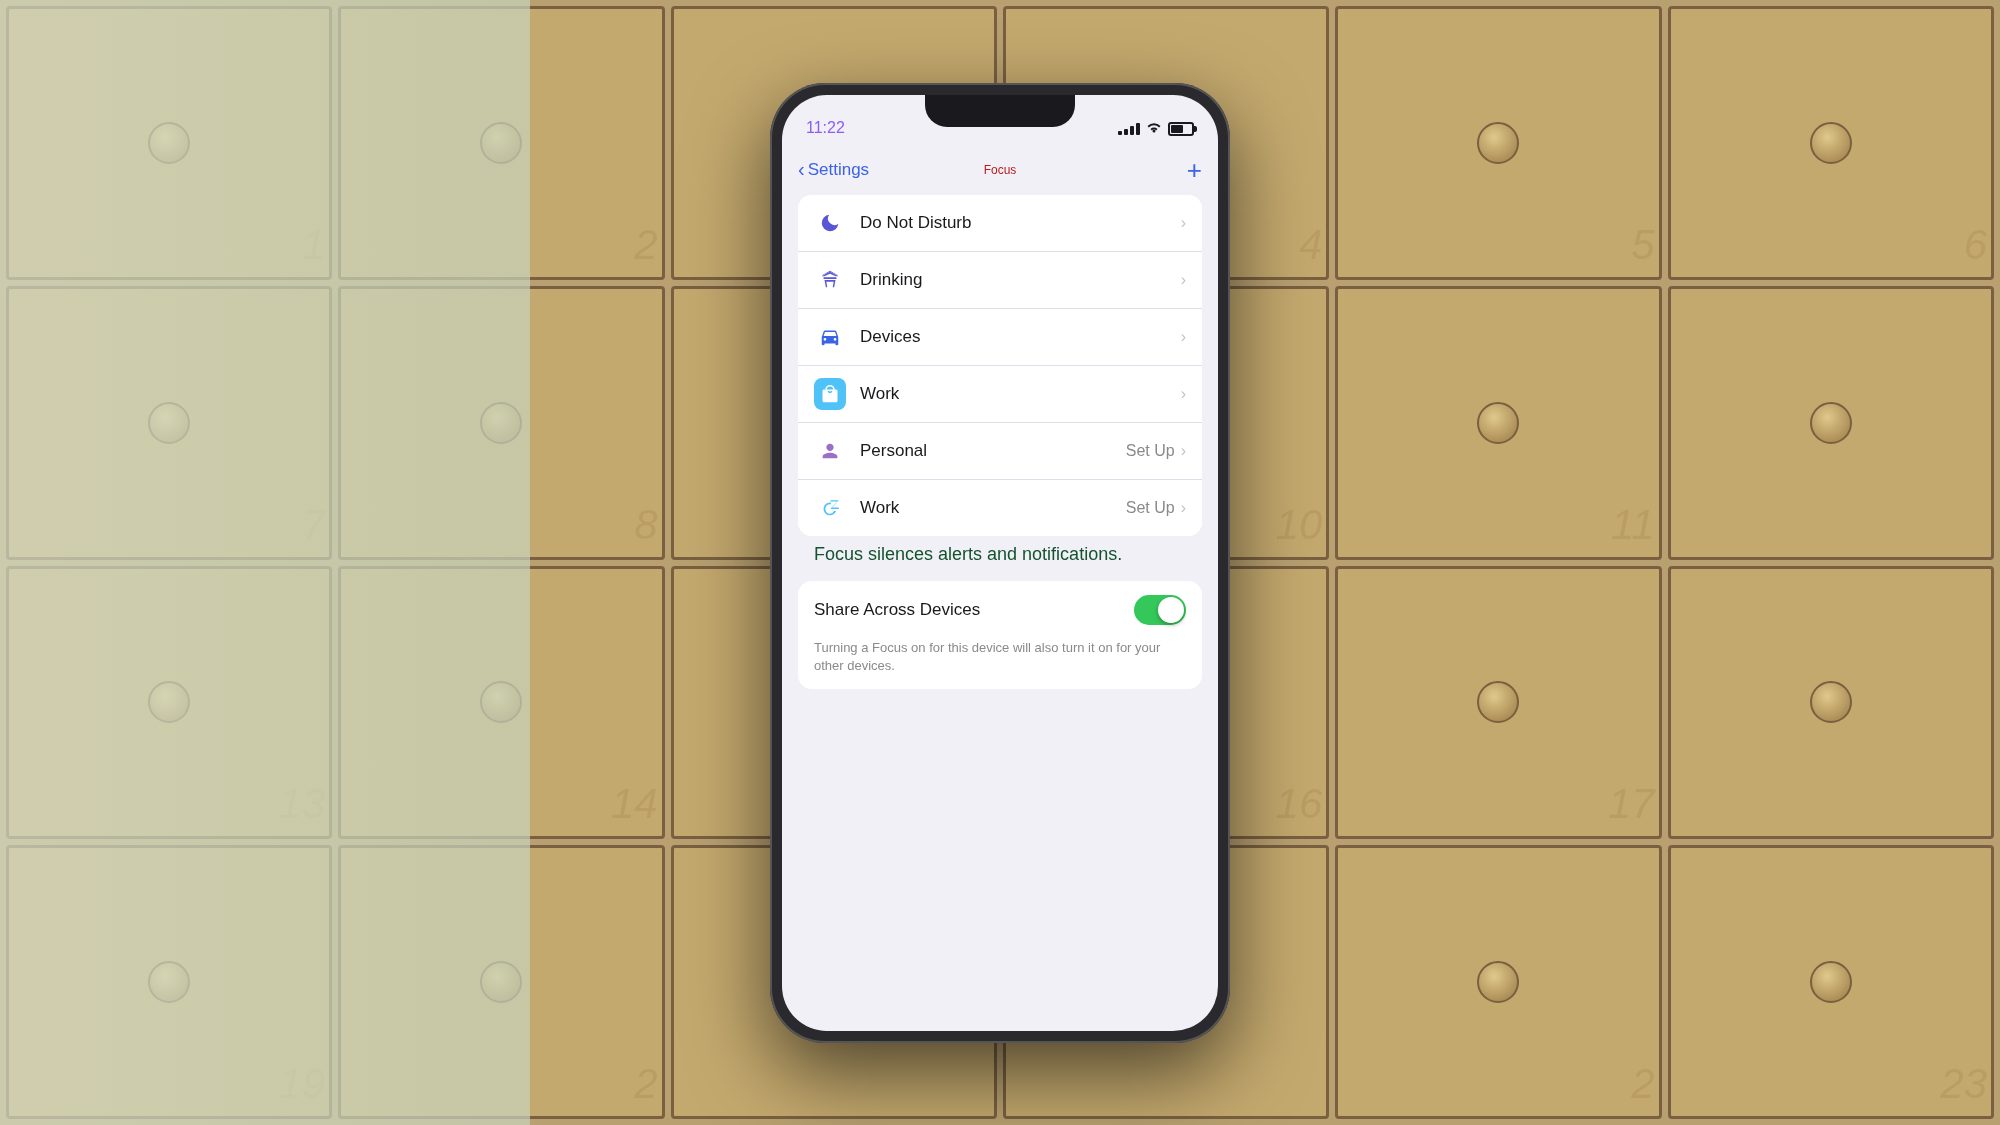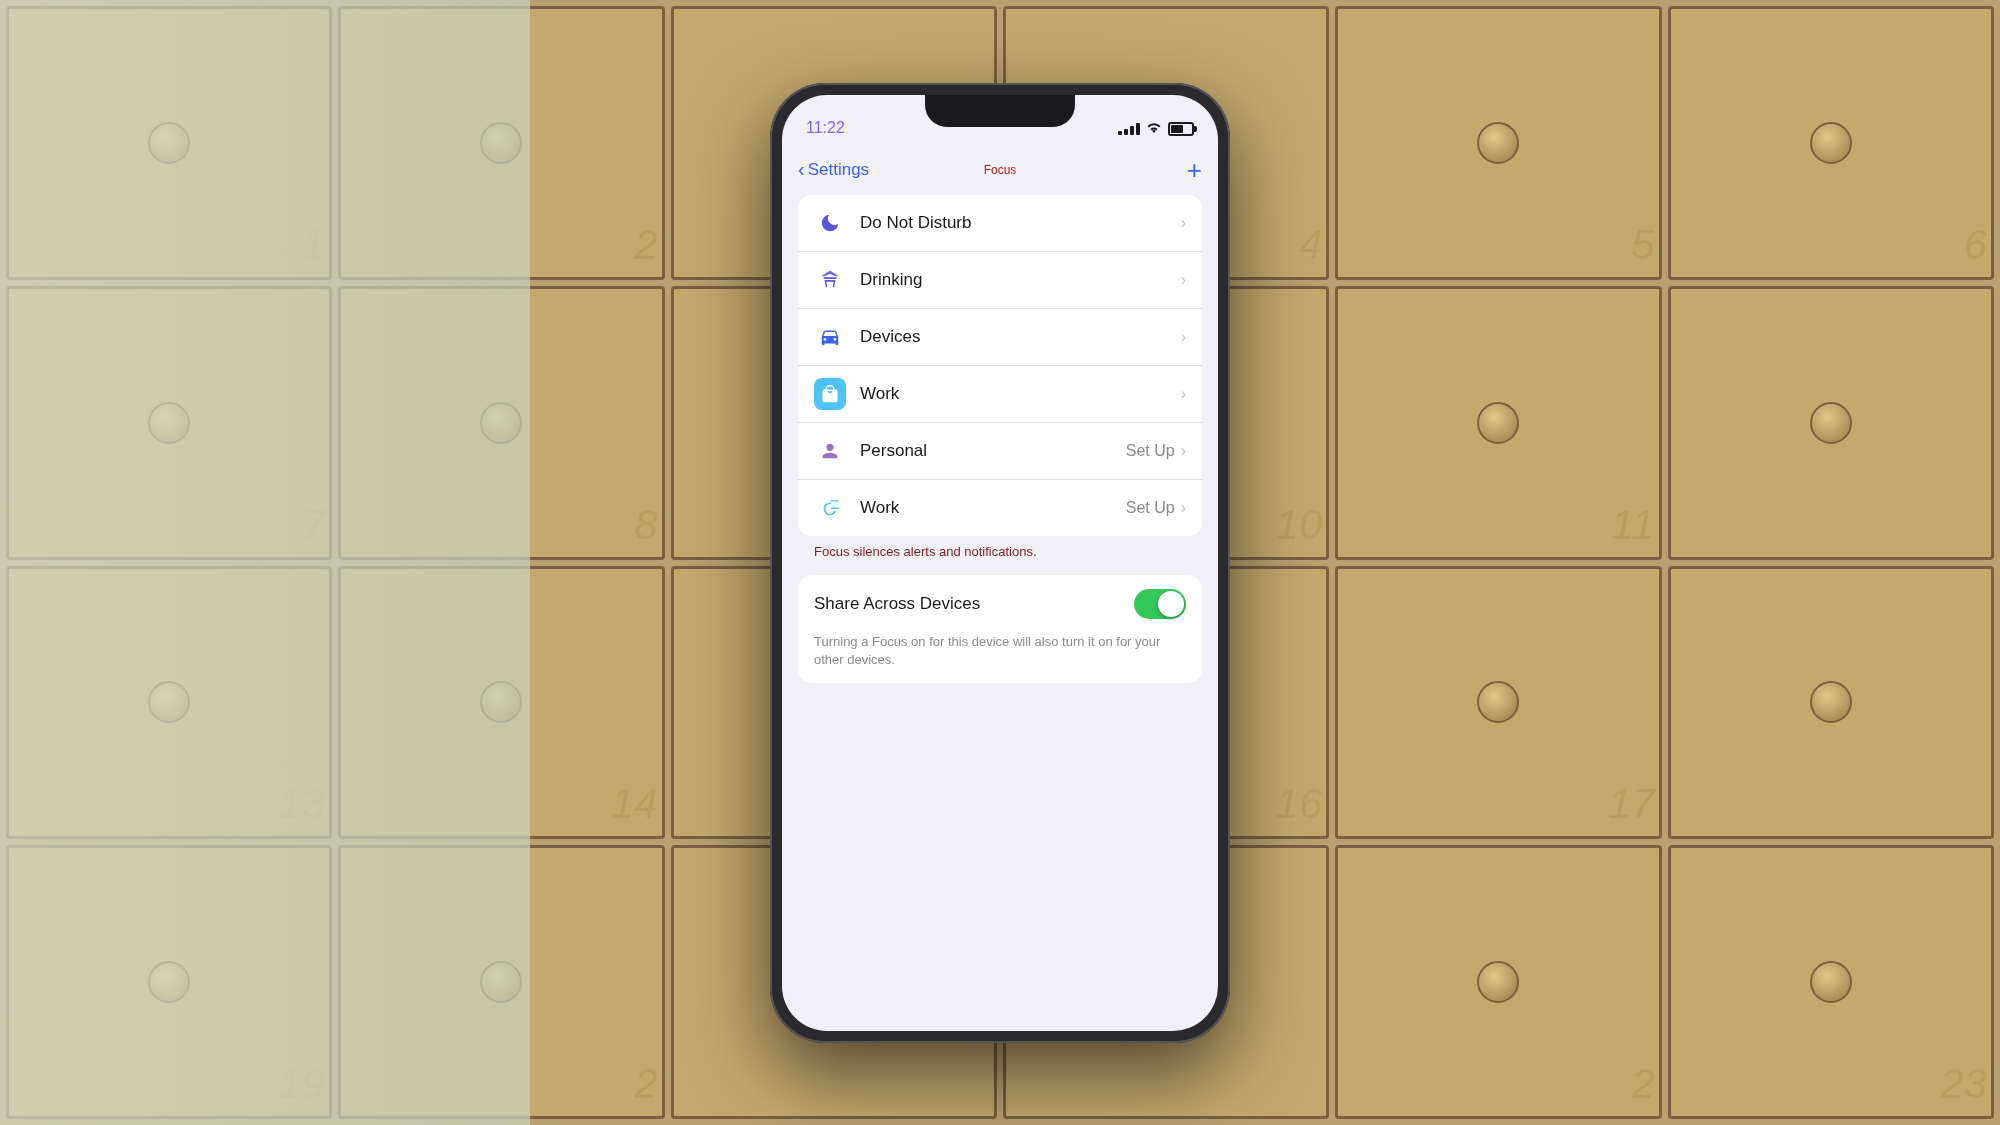--- a/index.html
+++ b/index.html
@@ -314,22 +314,22 @@
     }
 
     .icon-sleep {
       background: transparent;
       color: #4fc3f7;
       font-size: 20px;
     }
 
     
     .focus-note {
-      font-size: 13px;
-      color: #7f1d1d;
+      font-size: 18px;
+      color: #14532d;
       padding: 8px 16px 16px;
     }
 
     
     .share-card {
       background: white;
       border-radius: 14px;
       overflow: hidden;
       margin-bottom: 8px;
     }

